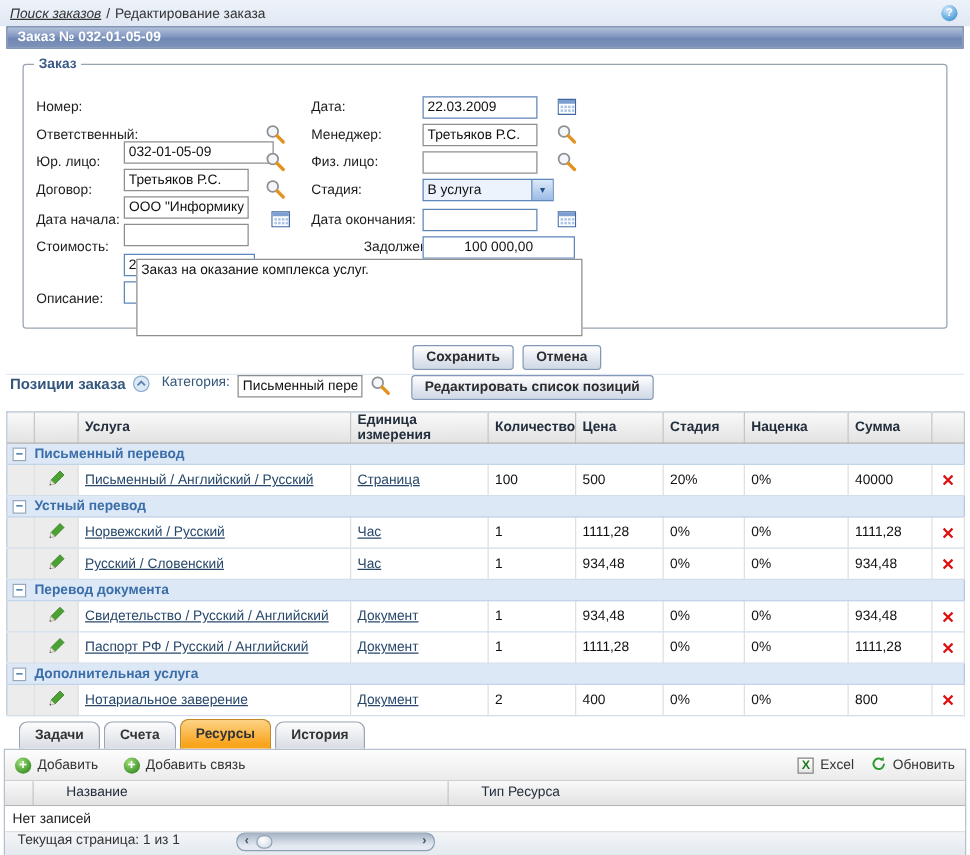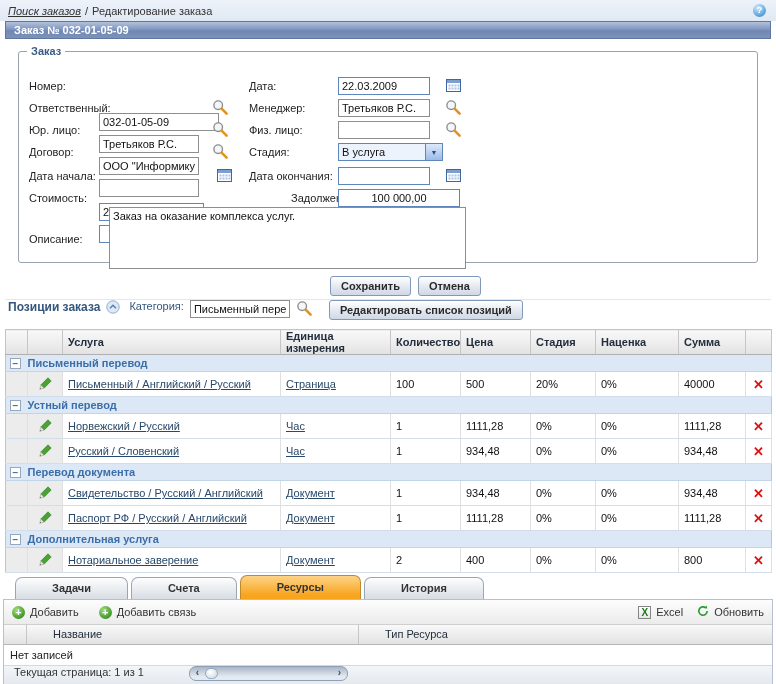--- a/index.html
+++ b/index.html
@@ -72,21 +72,21 @@
     text-align:center;vertical-align:middle;cursor:pointer;}
   .gname{padding-left:3px;}
   table.pos tr.d td{height:24px;border-right:1px solid #e0e0e0;border-bottom:1px solid #d2deec;
     padding:0 0 0 5px;color:#111;}
   table.pos tr.d td.ico{background:#ececec;text-align:center;padding:0;}
   a.svc{color:#28486b;text-decoration:underline;cursor:pointer;}
   .x-del{color:#dd1111;font-weight:bold;font-size:13px;cursor:pointer;display:inline-block;width:100%;text-align:center;}
   td.delc{padding:0 !important;text-align:center;}
   
   .tabs{height:26px;display:flex;align-items:flex-end;padding-left:15px;gap:3px;box-sizing:border-box;}
-  .tab{height:21px;line-height:21px;padding:0 36px;border:1px solid #9aa6b6;border-bottom:none;
+  .tab{height:21px;line-height:21px;padding:0 12px;border:1px solid #9aa6b6;border-bottom:none;
     border-radius:7px 7px 0 0;background:linear-gradient(#fdfdfd,#d8dde4);
     font-weight:bold;color:#333;cursor:pointer;}
   .tab.active{background:linear-gradient(#fdd387,#f8a41c 85%);border-color:#c08a28;height:23px;line-height:23px;}
   
   .res-panel{margin:0 3px;height:86px;box-sizing:border-box;border:1px solid #b6c0ce;display:flex;flex-direction:column;}
   .res-toolbar{height:25px;display:flex;align-items:center;padding:0 8px;gap:20px;
     background:linear-gradient(#fdfdfd,#ebebeb);border-bottom:1px solid #cfcfcf;box-sizing:border-box;}
   .tool{display:flex;align-items:center;gap:5px;color:#333;cursor:pointer;}
   .tool-right{margin-left:auto;display:flex;gap:14px;}
   .add-ico{width:13px;height:13px;border-radius:50%;

